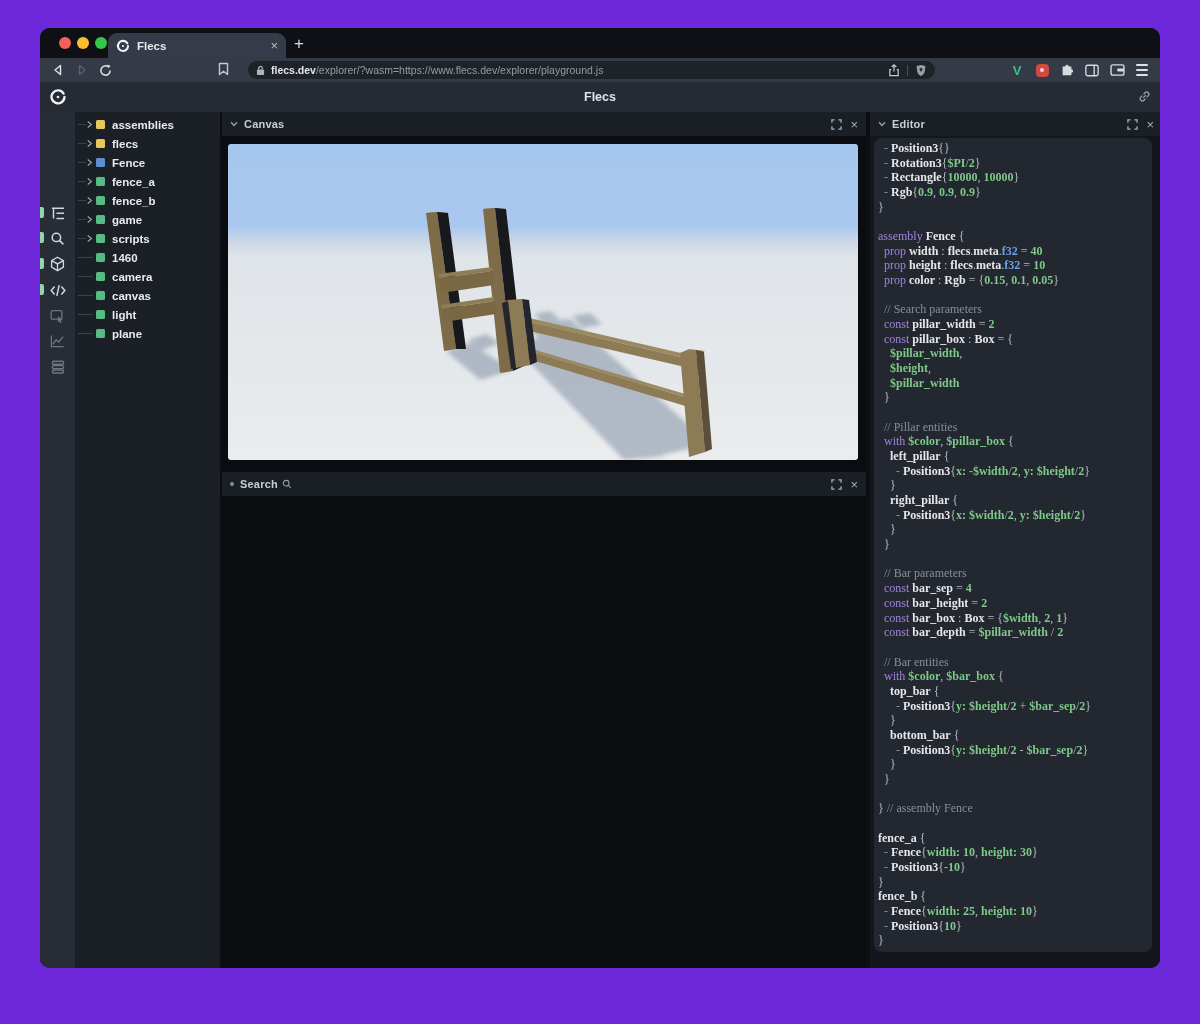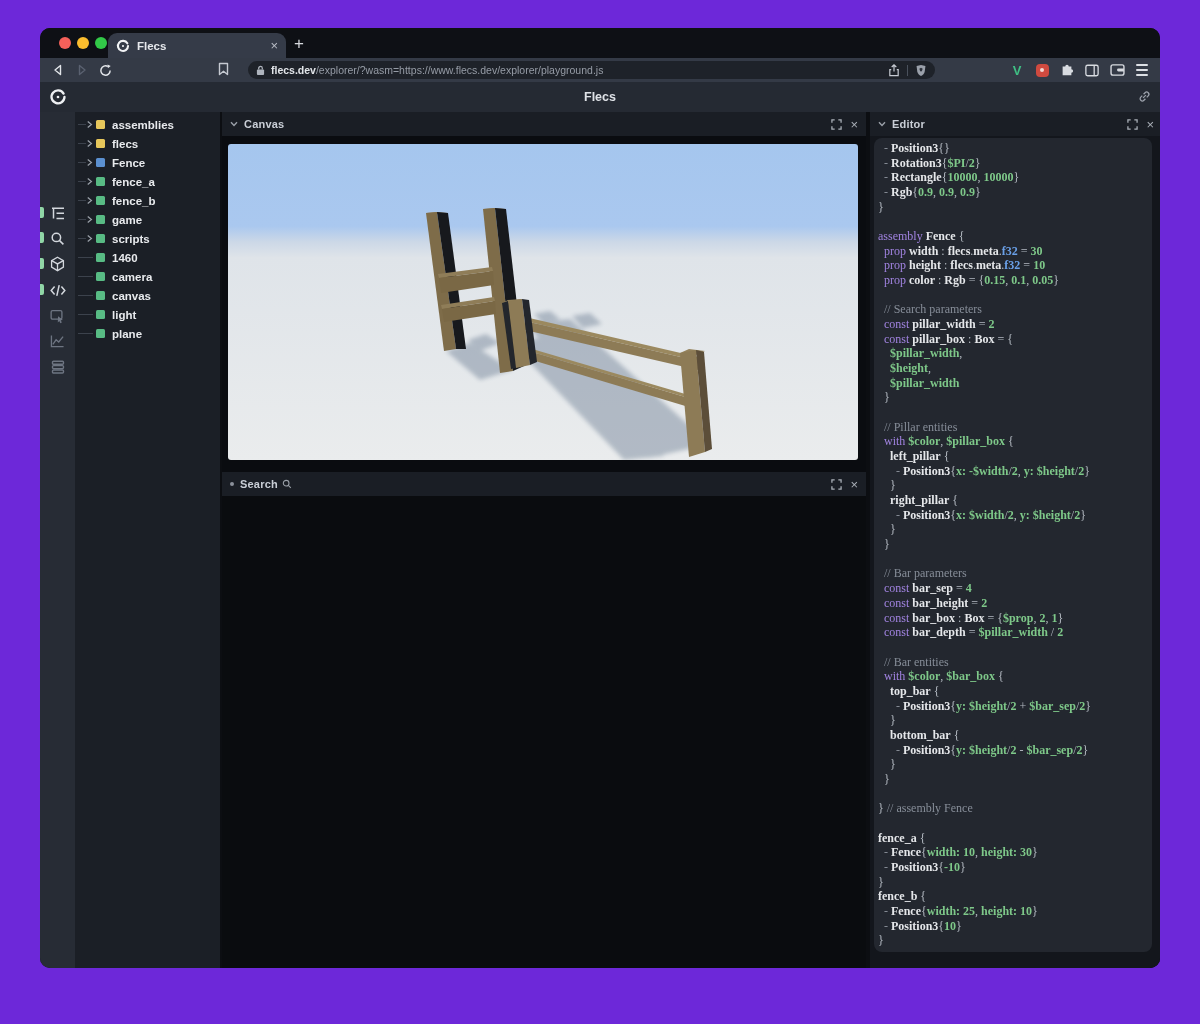--- a/index.html
+++ b/index.html
@@ -445,21 +445,21 @@
       </div>
       <div class="editor-body">
         <div class="codebox">
               <div class="cl"><span class="t-d">  - </span><span class="t-i">Position3</span><span class="t-p">{}</span></div>
               <div class="cl"><span class="t-d">  - </span><span class="t-i">Rotation3</span><span class="t-p">{</span><span class="t-g">$PI</span><span class="t-p">/</span><span class="t-g">2</span><span class="t-p">}</span></div>
               <div class="cl"><span class="t-d">  - </span><span class="t-i">Rectangle</span><span class="t-p">{</span><span class="t-g">10000</span><span class="t-p">, </span><span class="t-g">10000</span><span class="t-p">}</span></div>
               <div class="cl"><span class="t-d">  - </span><span class="t-i">Rgb</span><span class="t-p">{</span><span class="t-g">0.9</span><span class="t-p">, </span><span class="t-g">0.9</span><span class="t-p">, </span><span class="t-g">0.9</span><span class="t-p">}</span></div>
               <div class="cl"><span class="t-p">}</span></div>
               <div class="cl">&nbsp;</div>
               <div class="cl"><span class="t-k">assembly </span><span class="t-i">Fence</span><span class="t-p"> {</span></div>
-              <div class="cl"><span class="t-k">  prop </span><span class="t-i">width</span><span class="t-p"> : </span><span class="t-i">flecs</span><span class="t-p">.</span><span class="t-i">meta</span><span class="t-p">.</span><span class="t-b">f32</span><span class="t-p"> = </span><span class="t-g">30</span></div>
+              <div class="cl"><span class="t-k">  prop </span><span class="t-i">width</span><span class="t-p"> : </span><span class="t-i">flecs</span><span class="t-p">.</span><span class="t-i">meta</span><span class="t-p">.</span><span class="t-b">f32</span><span class="t-p"> = </span><span class="t-g">40</span></div>
               <div class="cl"><span class="t-k">  prop </span><span class="t-i">height</span><span class="t-p"> : </span><span class="t-i">flecs</span><span class="t-p">.</span><span class="t-i">meta</span><span class="t-p">.</span><span class="t-b">f32</span><span class="t-p"> = </span><span class="t-g">10</span></div>
               <div class="cl"><span class="t-k">  prop </span><span class="t-i">color</span><span class="t-p"> : </span><span class="t-i">Rgb</span><span class="t-p"> = {</span><span class="t-g">0.15</span><span class="t-p">, </span><span class="t-g">0.1</span><span class="t-p">, </span><span class="t-g">0.05</span><span class="t-p">}</span></div>
               <div class="cl">&nbsp;</div>
               <div class="cl"><span class="t-c">  // Search parameters</span></div>
               <div class="cl"><span class="t-k">  const </span><span class="t-i">pillar_width</span><span class="t-p"> = </span><span class="t-g">2</span></div>
               <div class="cl"><span class="t-k">  const </span><span class="t-i">pillar_box</span><span class="t-p"> : </span><span class="t-i">Box</span><span class="t-p"> = {</span></div>
               <div class="cl"><span class="t-g">    $pillar_width</span><span class="t-p">,</span></div>
               <div class="cl"><span class="t-g">    $height</span><span class="t-p">,</span></div>
               <div class="cl"><span class="t-g">    $pillar_width</span></div>
               <div class="cl"><span class="t-p">  }</span></div>
@@ -470,21 +470,21 @@
               <div class="cl"><span class="t-d">      - </span><span class="t-i">Position3</span><span class="t-p">{</span><span class="t-g">x: -$width</span><span class="t-p">/</span><span class="t-g">2</span><span class="t-p">, </span><span class="t-g">y: $height</span><span class="t-p">/</span><span class="t-g">2</span><span class="t-p">}</span></div>
               <div class="cl"><span class="t-p">    }</span></div>
               <div class="cl"><span class="t-i">    right_pillar</span><span class="t-p"> {</span></div>
               <div class="cl"><span class="t-d">      - </span><span class="t-i">Position3</span><span class="t-p">{</span><span class="t-g">x: $width</span><span class="t-p">/</span><span class="t-g">2</span><span class="t-p">, </span><span class="t-g">y: $height</span><span class="t-p">/</span><span class="t-g">2</span><span class="t-p">}</span></div>
               <div class="cl"><span class="t-p">    }</span></div>
               <div class="cl"><span class="t-p">  }</span></div>
               <div class="cl">&nbsp;</div>
               <div class="cl"><span class="t-c">  // Bar parameters</span></div>
               <div class="cl"><span class="t-k">  const </span><span class="t-i">bar_sep</span><span class="t-p"> = </span><span class="t-g">4</span></div>
               <div class="cl"><span class="t-k">  const </span><span class="t-i">bar_height</span><span class="t-p"> = </span><span class="t-g">2</span></div>
-              <div class="cl"><span class="t-k">  const </span><span class="t-i">bar_box</span><span class="t-p"> : </span><span class="t-i">Box</span><span class="t-p"> = {</span><span class="t-g">$prop</span><span class="t-p">, </span><span class="t-g">2</span><span class="t-p">, </span><span class="t-g">1</span><span class="t-p">}</span></div>
+              <div class="cl"><span class="t-k">  const </span><span class="t-i">bar_box</span><span class="t-p"> : </span><span class="t-i">Box</span><span class="t-p"> = {</span><span class="t-g">$width</span><span class="t-p">, </span><span class="t-g">2</span><span class="t-p">, </span><span class="t-g">1</span><span class="t-p">}</span></div>
               <div class="cl"><span class="t-k">  const </span><span class="t-i">bar_depth</span><span class="t-p"> = </span><span class="t-g">$pillar_width</span><span class="t-p"> / </span><span class="t-g">2</span></div>
               <div class="cl">&nbsp;</div>
               <div class="cl"><span class="t-c">  // Bar entities</span></div>
               <div class="cl"><span class="t-k">  with </span><span class="t-g">$color</span><span class="t-p">, </span><span class="t-g">$bar_box</span><span class="t-p"> {</span></div>
               <div class="cl"><span class="t-i">    top_bar</span><span class="t-p"> {</span></div>
               <div class="cl"><span class="t-d">      - </span><span class="t-i">Position3</span><span class="t-p">{</span><span class="t-g">y: $height</span><span class="t-p">/</span><span class="t-g">2</span><span class="t-p"> + </span><span class="t-g">$bar_sep</span><span class="t-p">/</span><span class="t-g">2</span><span class="t-p">}</span></div>
               <div class="cl"><span class="t-p">    }</span></div>
               <div class="cl"><span class="t-i">    bottom_bar</span><span class="t-p"> {</span></div>
               <div class="cl"><span class="t-d">      - </span><span class="t-i">Position3</span><span class="t-p">{</span><span class="t-g">y: $height</span><span class="t-p">/</span><span class="t-g">2</span><span class="t-p"> - </span><span class="t-g">$bar_sep</span><span class="t-p">/</span><span class="t-g">2</span><span class="t-p">}</span></div>
               <div class="cl"><span class="t-p">    }</span></div>

